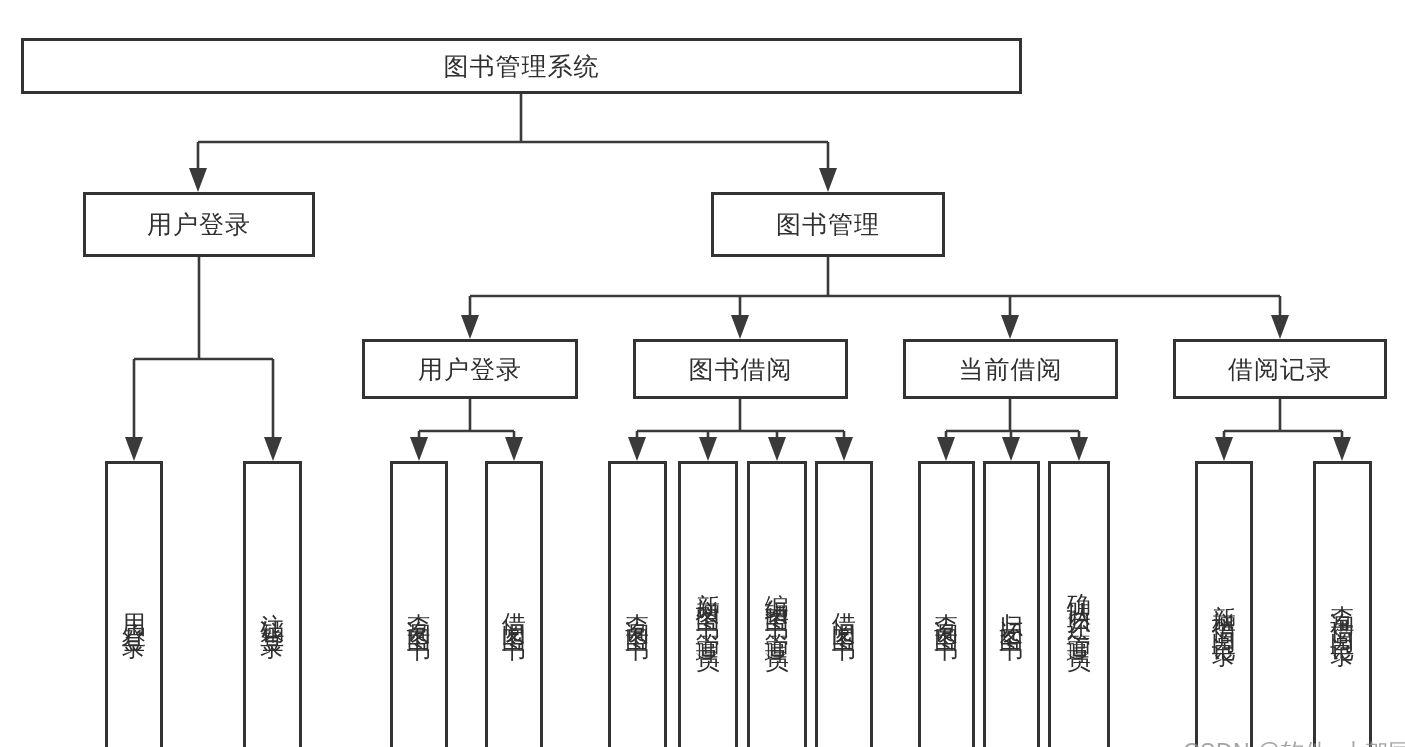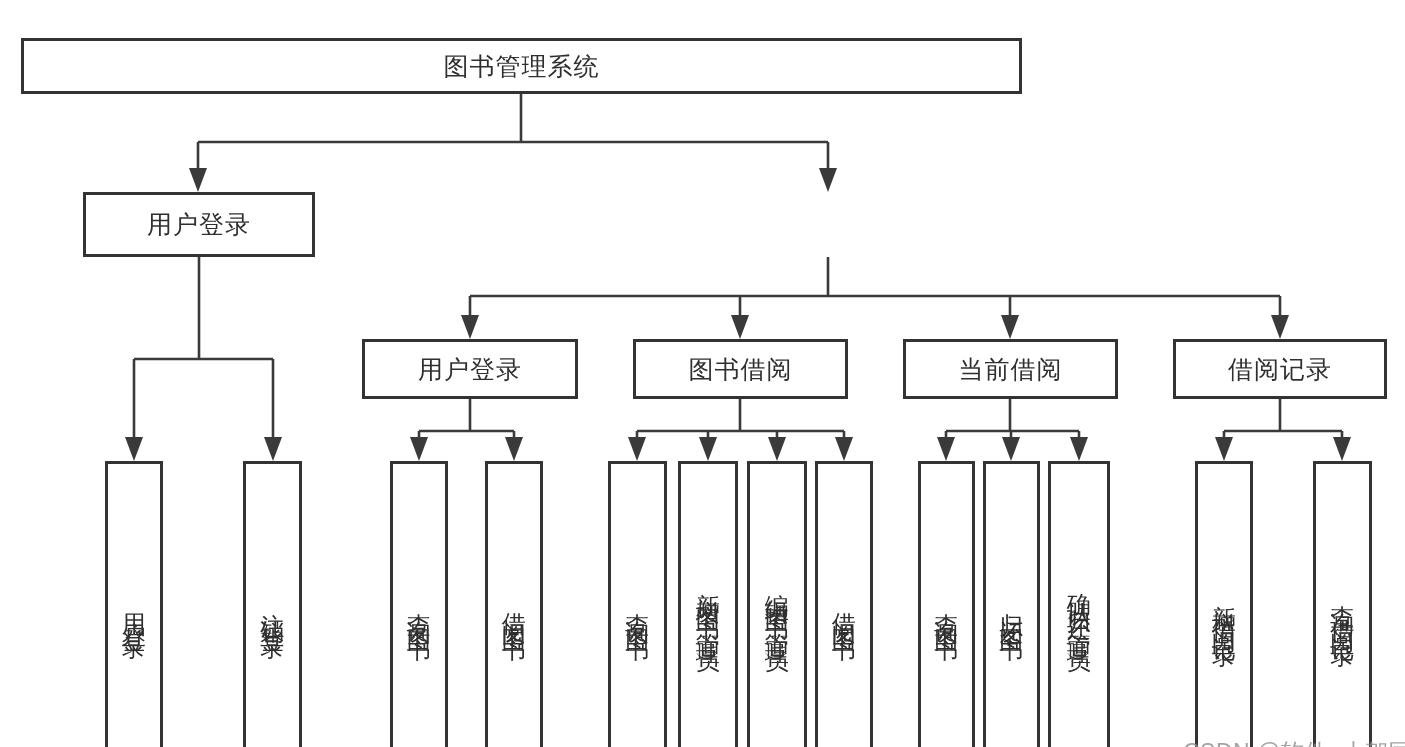--- a/index.html
+++ b/index.html
@@ -115,20 +115,23 @@
     <polygon points="1333,413 1351,413 1342,437"></polygon>
   </svg>
 
   <div class="box hbox root">
     <span>图书管理系统</span>
   </div>
 
   <div class="box hbox l2a">
     <span>用户登录</span>
   </div>
+  <div class="box hbox l2b">
+    <span>图书管理</span>
+  </div>
 
   <div class="box hbox l3a">
     <span>用户登录</span>
   </div>
   <div class="box hbox l3c">
     <span>当前借阅</span>
   </div>
   <div class="box hbox l3b">
     <span>图书借阅</span>
   </div>

